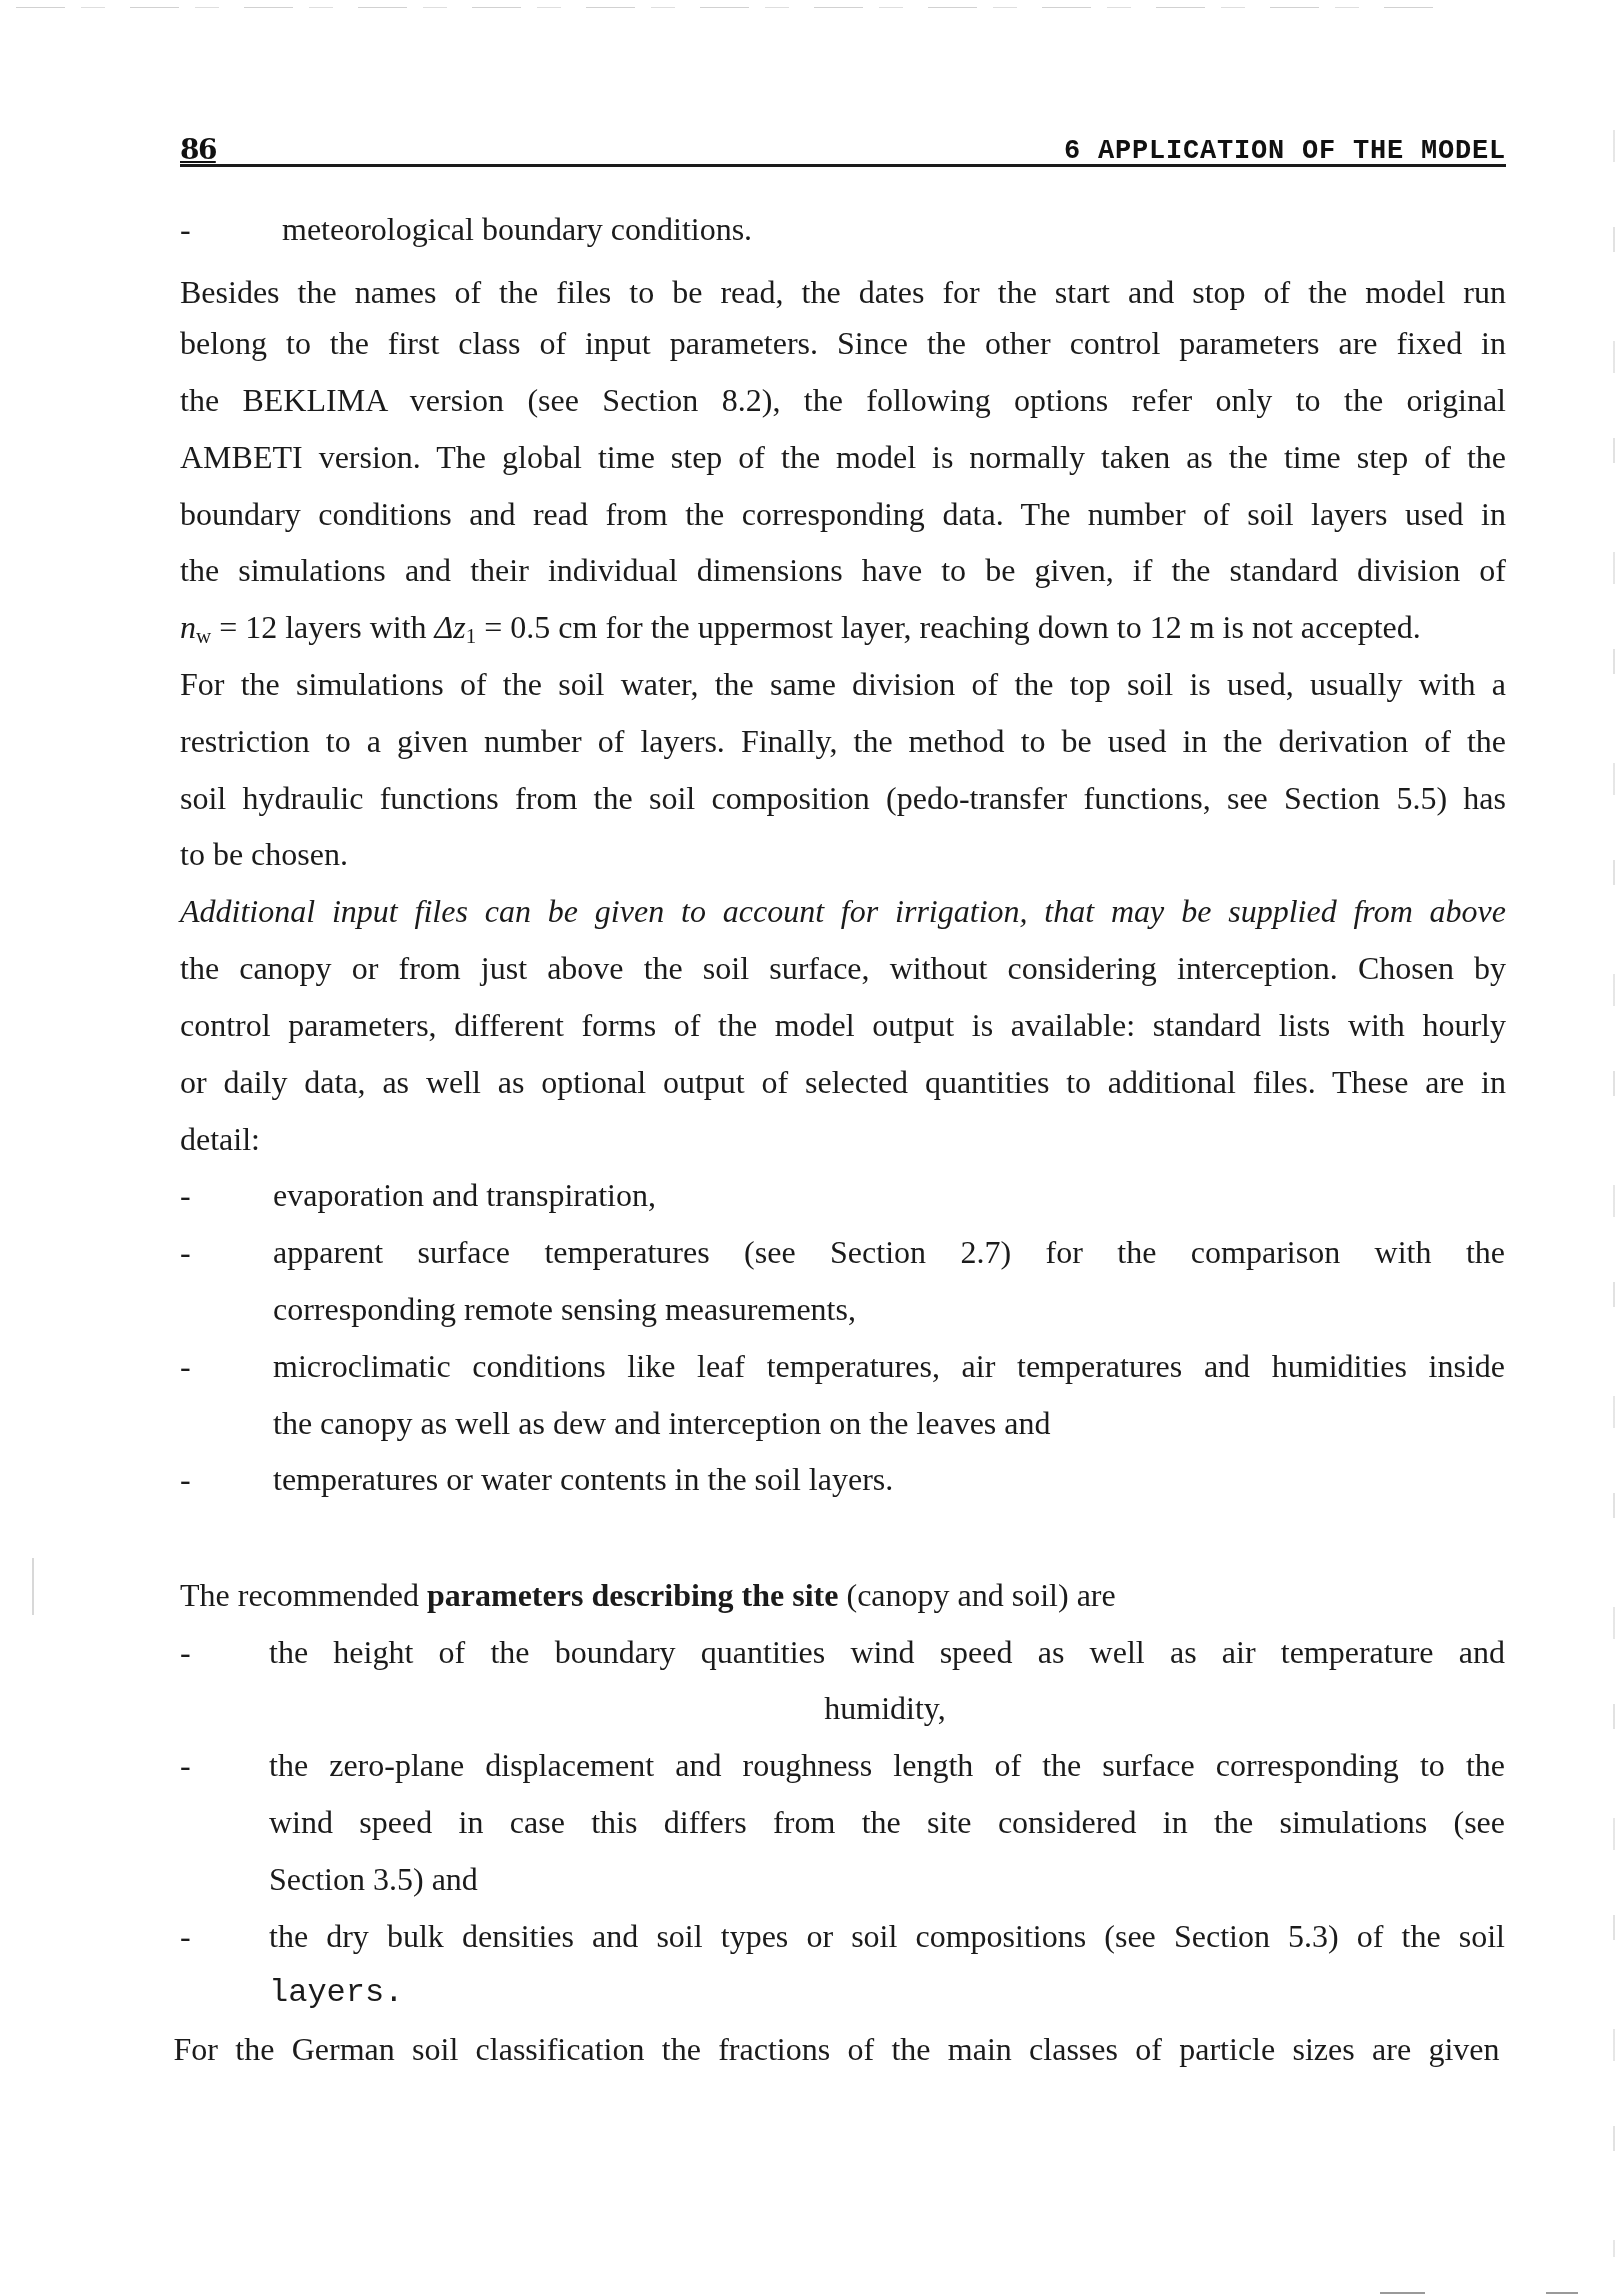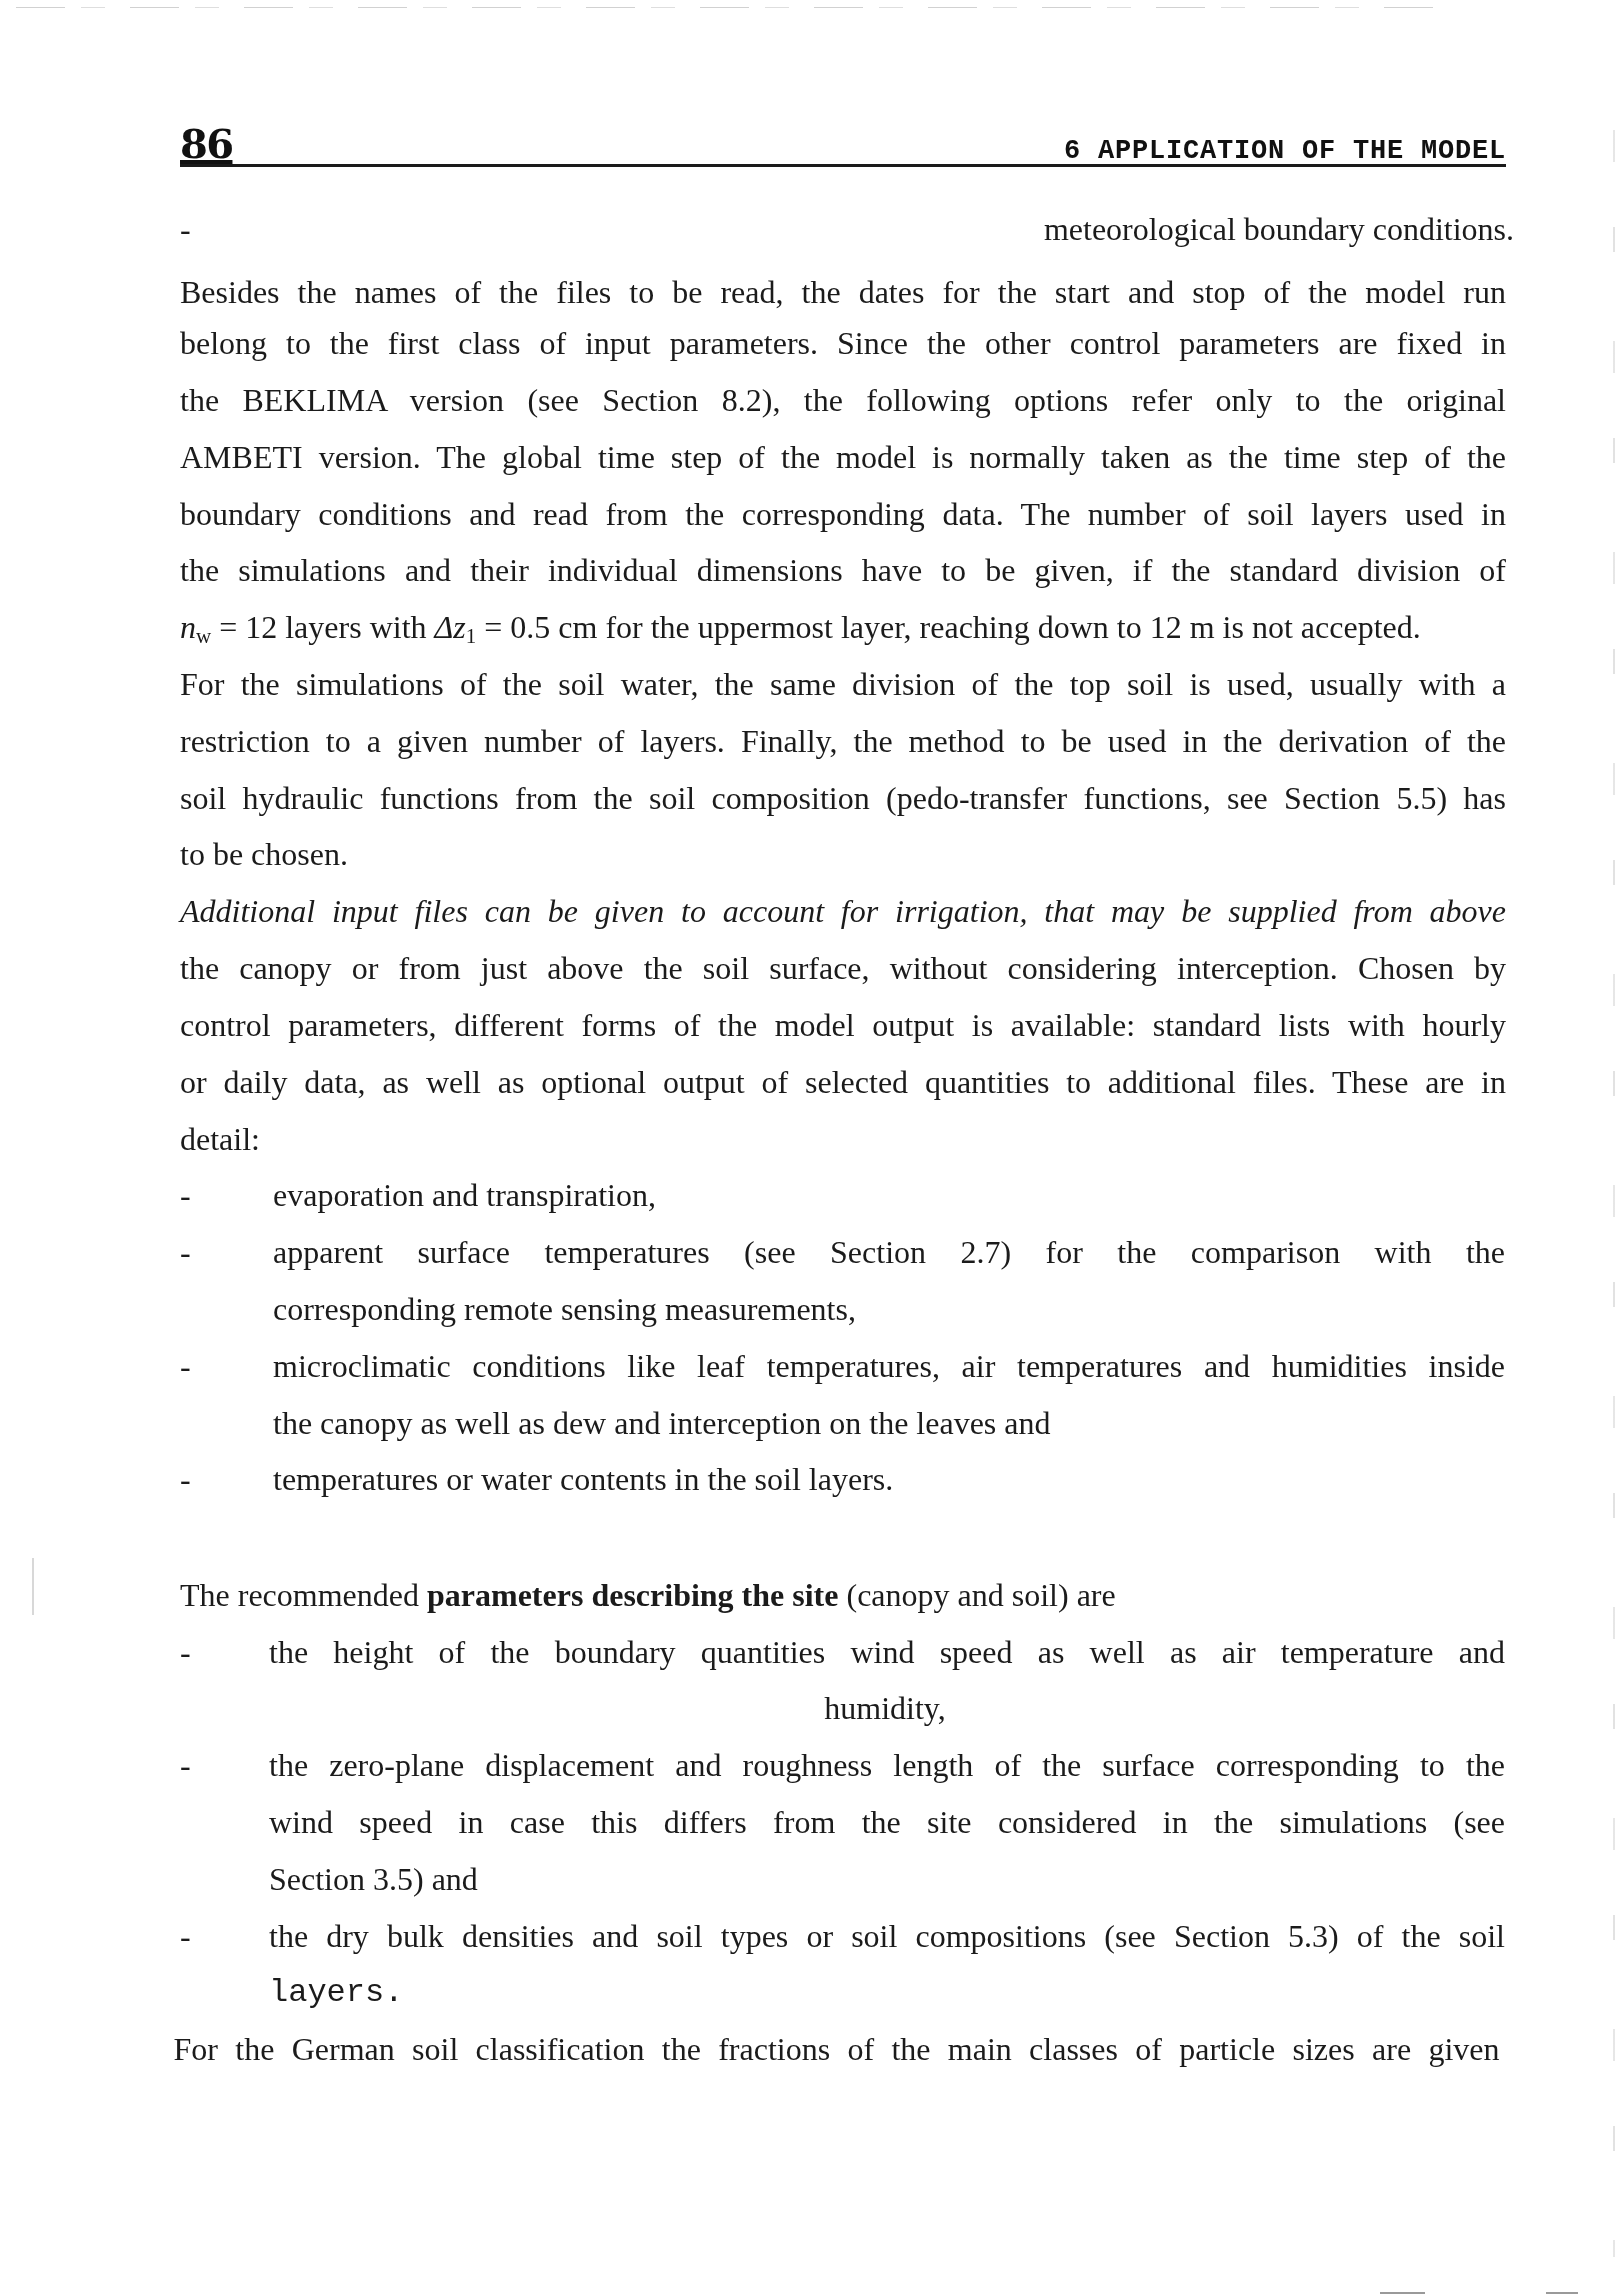--- a/index.html
+++ b/index.html
@@ -7,21 +7,21 @@
   .scan-top { position: absolute; left: 16px; top: 6.5px; width: 1429px; height: 1.6px;
     background: repeating-linear-gradient(90deg, #bdbdbd 0 49px, transparent 49px 65px, #d0d0d0 65px 89px, transparent 89px 114px); opacity: .7; }
   .scan-right { position: absolute; left: 1613px; top: 130px; width: 1.6px; height: 2127px;
     background: repeating-linear-gradient(180deg, #d6d6d6 0 32px, transparent 32px 97px, #cfcfcf 97px 122px, transparent 122px 211px); opacity: .6; }
   .scan-bottom { position: absolute; top: 2292px; height: 2.4px; background: #9a9a9a; }
   .scan-left { position: absolute; left: 32px; width: 1.6px; background: #d8d8d8; }
 
   .page-header { position: absolute; left: 180px; top: 122px; width: 1326px; height: 45px; }
   .header-rule { position: absolute; left: 0; right: 0; bottom: 0; height: 3.2px; background: #1a1a1a; }
   .page-number { position: absolute; left: 0; bottom: 3.2px;
-    font-family: "DejaVu Serif", serif; font-weight: bold; font-size: 40px; line-height: 1; color: #111; text-decoration: underline; letter-spacing: -1.6px; }
+    font-family: "DejaVu Serif", serif; font-weight: bold; font-size: 28px; line-height: 1; color: #111; text-decoration: underline; letter-spacing: -1.6px; }
   .running-head { position: absolute; right: 0; bottom: 2.4px;
     font-family: "Liberation Mono", monospace; font-weight: bold; font-size: 27px; line-height: 1; color: #111; letter-spacing: 0.8px; }
 
   .body-text { position: absolute; left: 180px; width: 1326px;
     font-family: "Liberation Serif", serif; font-size: 32px; color: #1b1b1b; }
   .line { position: absolute; left: 0; width: 1326px; height: 41px; line-height: 41px; white-space: nowrap; }
   .just { text-align: justify; text-align-last: justify; }
   .left { text-align: left; }
   .dash { position: absolute; left: 0; width: 16px; text-align: left; }
   .indent-text { position: absolute; left: 93px; width: 1232px; }
@@ -41,21 +41,21 @@
 <header class="page-header">
   <span class="page-number">86</span>
   <span class="running-head">6  APPLICATION OF THE MODEL</span>
   <div class="header-rule"></div>
 </header>
 
 <main class="body-text" style="top:0;">
 
   <div class="line" style="top:209px;">
     <span class="dash">-</span>
-    <span class="indent-text left" style="left:102px;text-align:right;">meteorological boundary conditions.</span>
+    <span class="indent-text left" style="left:102px;">meteorological boundary conditions.</span>
   </div>
 
   <div class="line just" style="top:272px;">Besides the names of the files to be read, the dates for the start and stop of the model run</div>
   <div class="line just" style="top:323px;">belong to the first class of input parameters. Since the other control parameters are fixed in</div>
   <div class="line just" style="top:380px;">the BEKLIMA version (see Section 8.2), the following options refer only to the original</div>
   <div class="line just" style="top:437px;">AMBETI version. The global time step of the model is normally taken as the time step of the</div>
   <div class="line just" style="top:494px;">boundary conditions and read from the corresponding data. The number of soil layers used in</div>
   <div class="line just" style="top:550px;">the simulations and their individual dimensions have to be given, if the standard division of</div>
   <div class="line" style="top:607px;"><i>n</i><sub>w</sub><span> = 12 layers with </span><i>Δz</i><sub>1</sub><span> = 0.5 cm for the uppermost layer, reaching down to 12 m is not accepted.</span></div>
   <div class="line just" style="top:664px;">For the simulations of the soil water, the same division of the top soil is used, usually with a</div>

